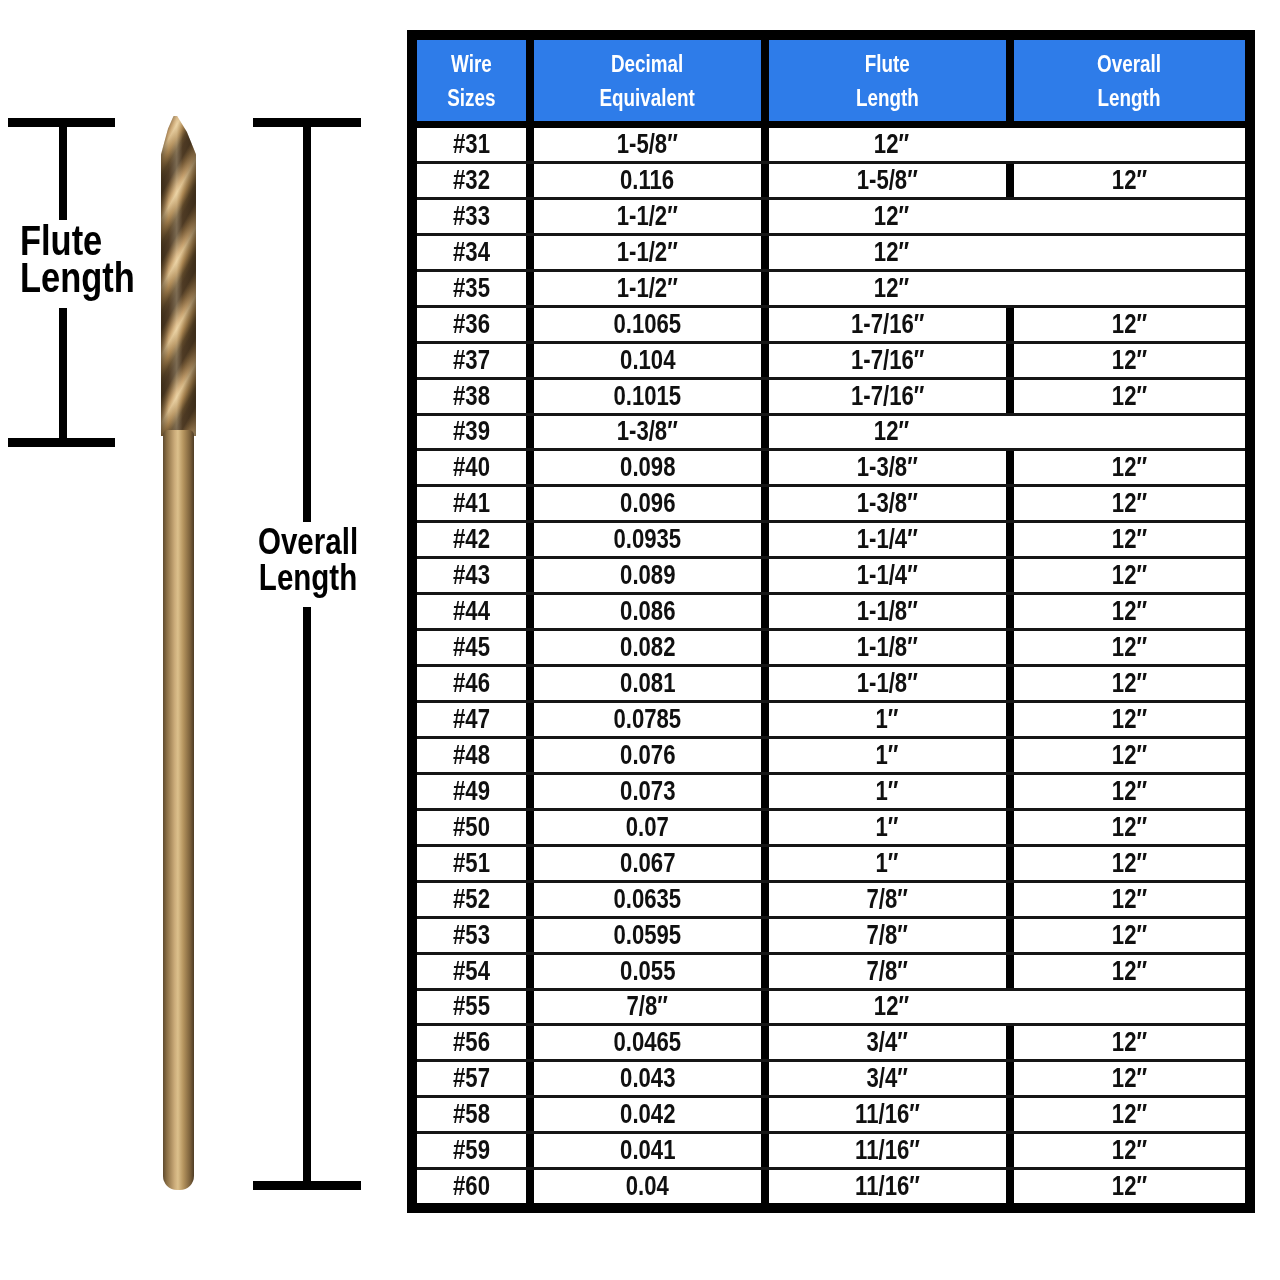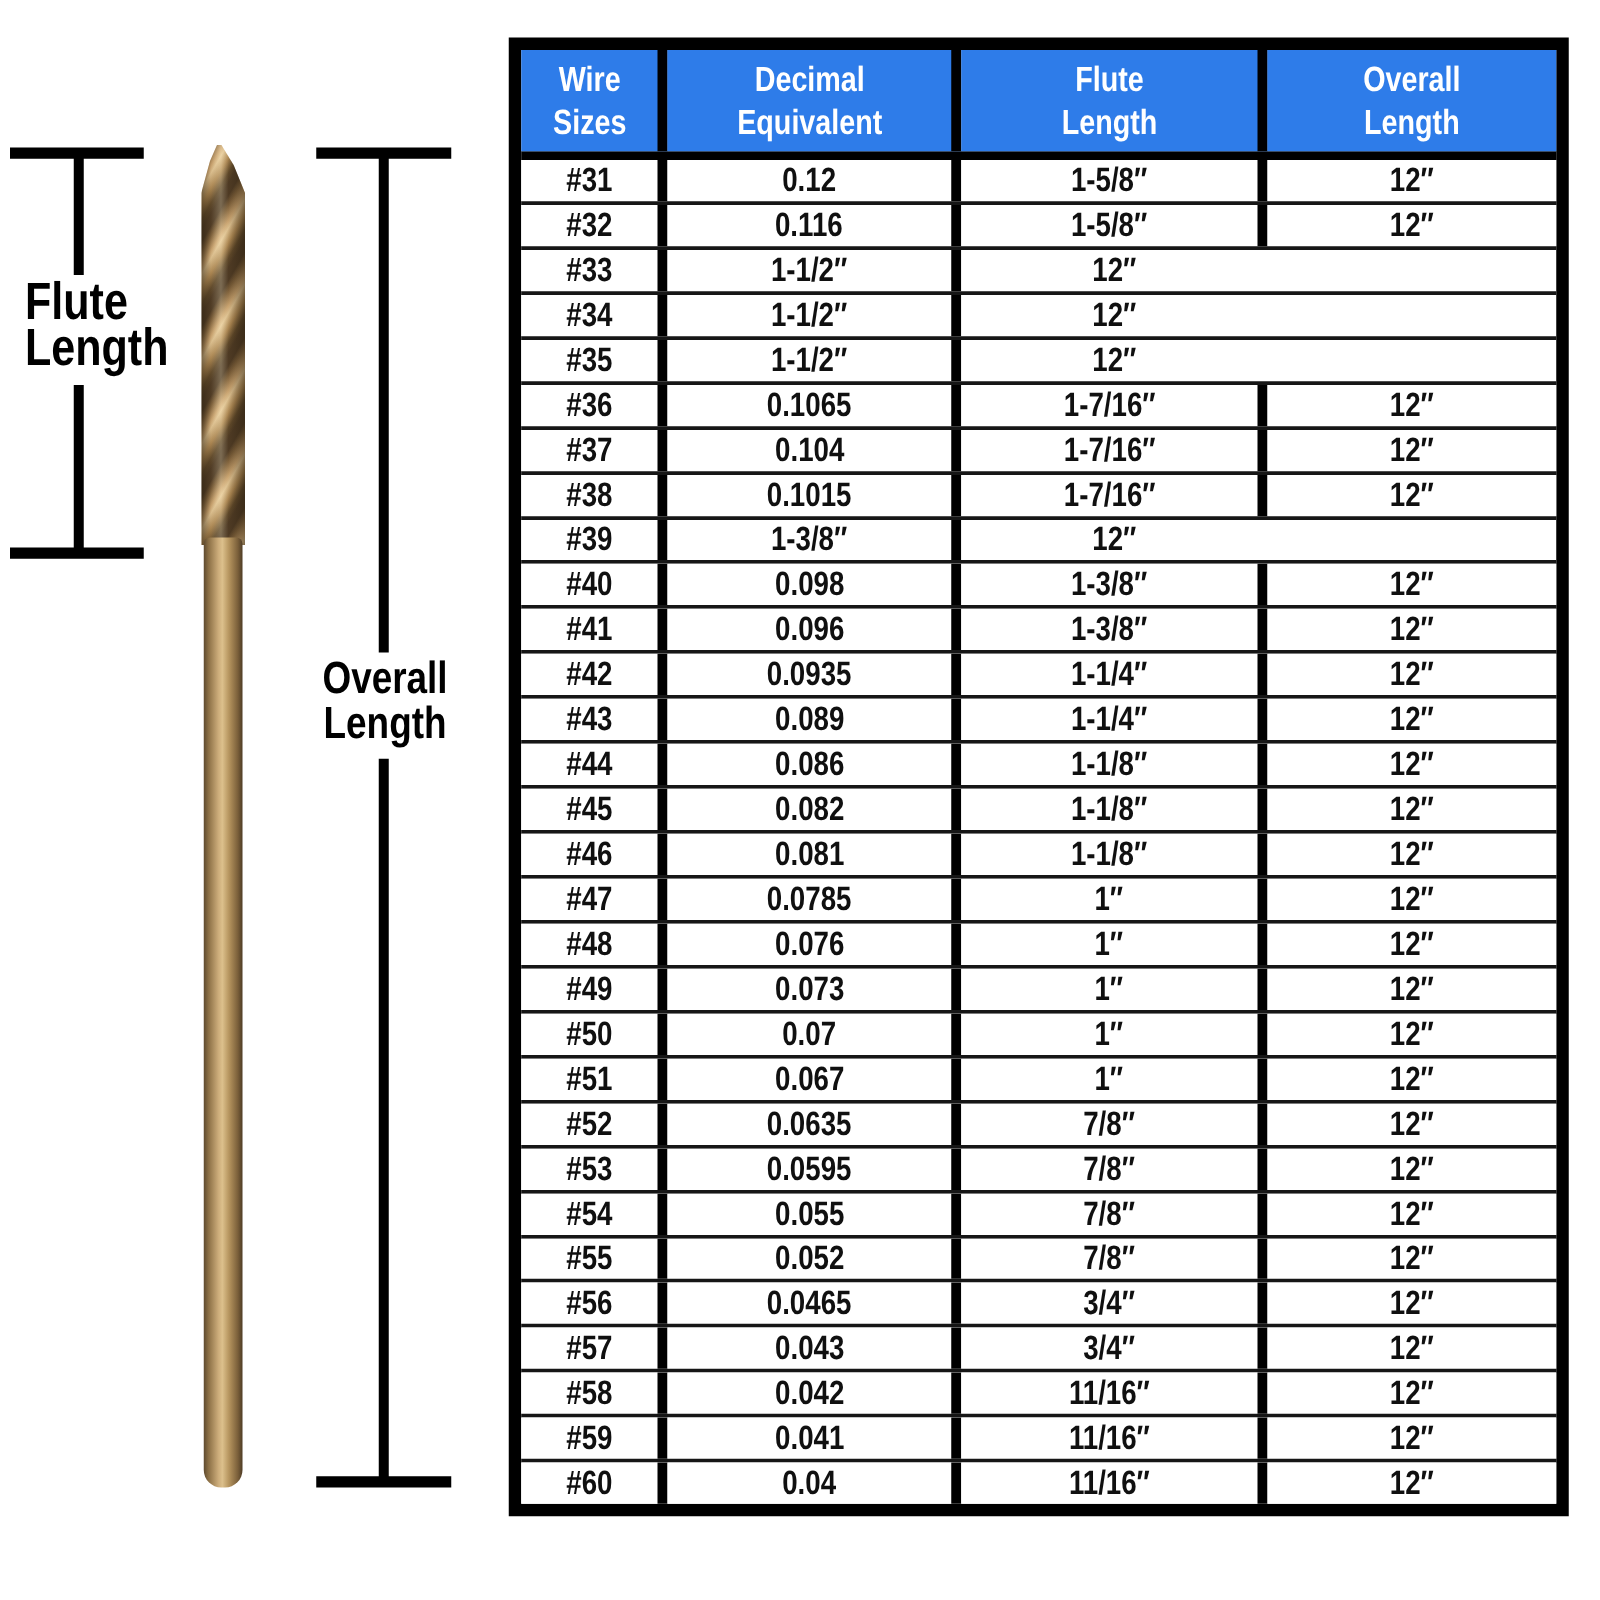--- a/index.html
+++ b/index.html
@@ -44,21 +44,21 @@
     box-sizing:border-box;border:10px solid var(--line);
     display:flex;flex-direction:column;background:#fff;
   }
   .thead{
     flex:0 0 81px;display:grid;grid-template-columns:14.1% 28.4% 29.6% 27.9%;
     border-bottom:7px solid var(--line);
   }
   .th{
     background:var(--header-bg);color:var(--header-text);
     display:flex;align-items:center;justify-content:center;text-align:center;
-    font-weight:bold;font-size:28px;line-height:34px;
+    font-weight:bold;font-size:23px;line-height:34px;
     border-right:8px solid var(--line);
   }
   .th:last-child{border-right:none;}
   .tbody{flex:1;display:flex;flex-direction:column;}
   .tr{
     flex:1;display:grid;grid-template-columns:14.1% 28.4% 29.6% 27.9%;
     border-top:3px solid #161616;
   }
   .tr:first-child{border-top:none;}
   .td{
@@ -116,23 +116,20 @@
       <span class="cond">Overall
 Length</span>
     </div>
   </div>
   <div class="tbody" id="tbody">
       <div class="tr">
         <div class="td">
           <span class="cond">#31</span>
         </div>
         <div class="td">
-          <span class="cond">0.12</span>
-        </div>
-        <div class="td">
           <span class="cond">1-5/8″</span>
         </div>
         <div class="td">
           <span class="cond">12″</span>
         </div>
       </div>
       <div class="tr">
         <div class="td">
           <span class="cond">#32</span>
         </div>
@@ -438,23 +435,20 @@
         <div class="td">
           <span class="cond">7/8″</span>
         </div>
         <div class="td">
           <span class="cond">12″</span>
         </div>
       </div>
       <div class="tr">
         <div class="td">
           <span class="cond">#55</span>
-        </div>
-        <div class="td">
-          <span class="cond">0.052</span>
         </div>
         <div class="td">
           <span class="cond">7/8″</span>
         </div>
         <div class="td">
           <span class="cond">12″</span>
         </div>
       </div>
       <div class="tr">
         <div class="td">

